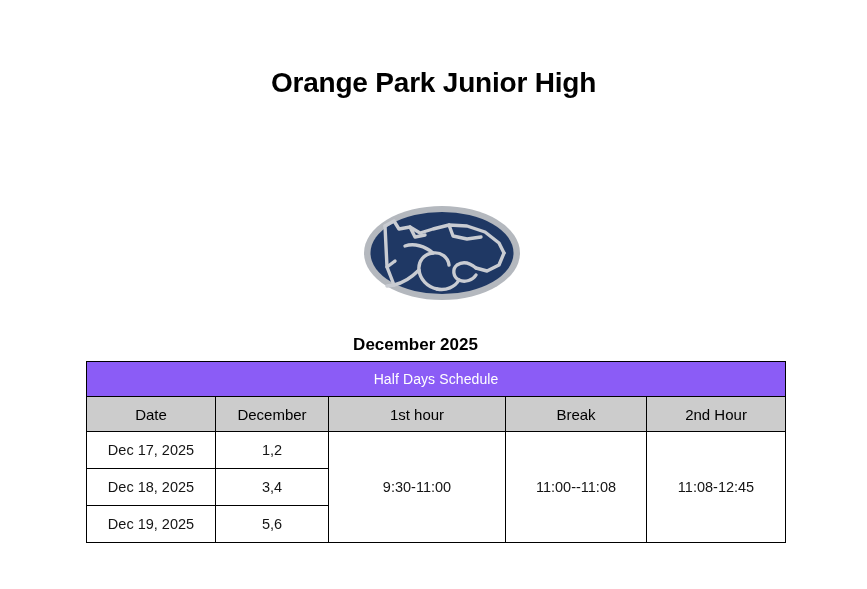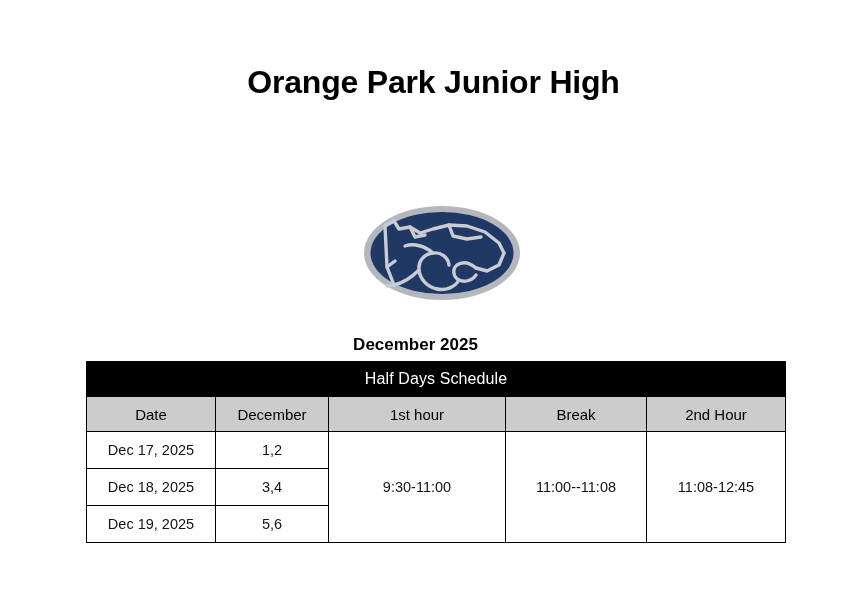--- a/index.html
+++ b/index.html
@@ -25,21 +25,21 @@
 
   
   .title-block {
     position: absolute;
     top: 66px;
     left: 0;
     width: 867px;
     text-align: center;
   }
   .title-line {
-    font-size: 32px;
+    font-size: 28px;
     font-weight: bold;
     line-height: 33px;
     letter-spacing: -0.2px;
     color: #000000;
     white-space: nowrap;
   }
 
   
   .logo-wrap {
     position: absolute;
@@ -81,26 +81,26 @@
     background: #ffffff;
   }
   table.schedule td,
   table.schedule th {
     border: 1px solid #000000;
     padding: 0;
     font-weight: normal;
   }
 
   .banner-cell {
-    background: #000000;
+    background: #8b5cf6;
     color: #ffffff;
     height: 34px;
     text-align: center;
     vertical-align: middle;
-    font-size: 16px;
+    font-size: 14px;
     font-weight: normal;
     letter-spacing: 0.1px;
   }
 
   .col-head {
     background: #CCCCCC;
     color: #000000;
     height: 34px;
     text-align: center;
     vertical-align: middle;

